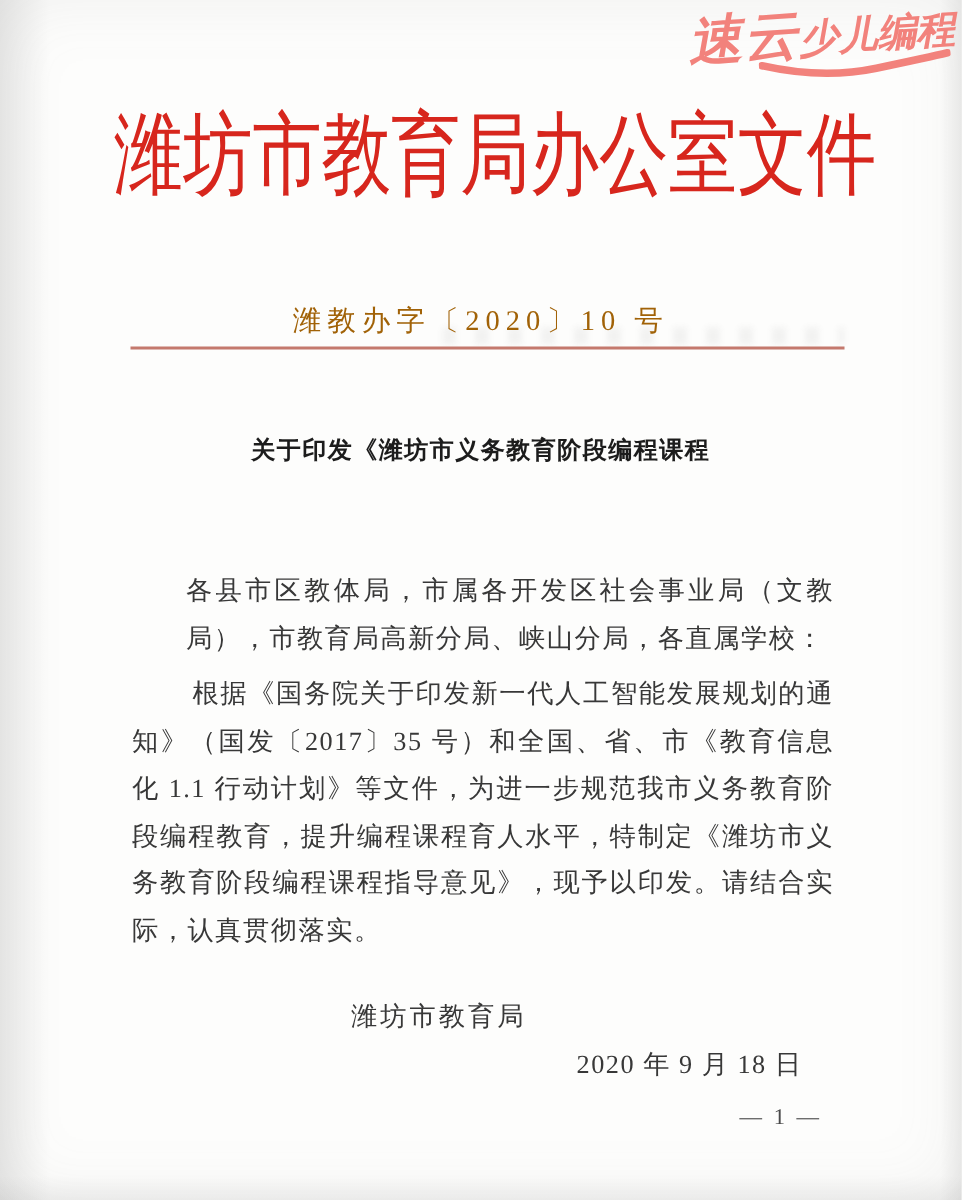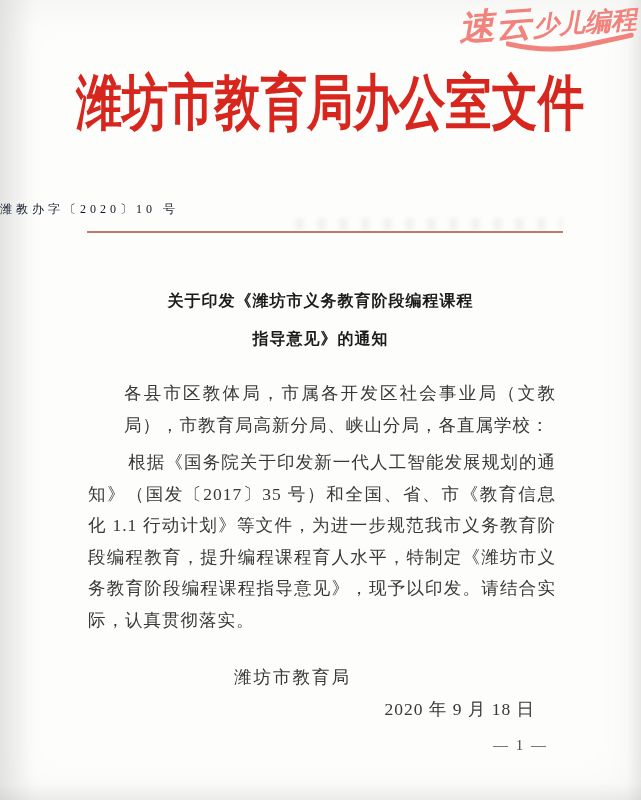--- a/index.html
+++ b/index.html
@@ -49,37 +49,37 @@
   }
   .wm-big   { font-size: 36px; letter-spacing: 1px; }
   .wm-small { font-size: 26px; letter-spacing: 0px; }
   .wm-swoosh { display: block; margin: -2px 4px 0 auto; }
 
   
   .org-title {
     position: absolute; top: 72px; left: 0; width: 100%;
     text-align: center;
     color: #d7261d;
-    font-weight: bold;
+    font-weight: normal;
     font-size: 60px;
     white-space: nowrap;
     line-height: 1.05;
   }
   .org-title .squeeze {
     display: inline-block;
     transform: scaleX(0.77);
     transform-origin: center top;
   }
 
   .doc-number {
     position: absolute; top: 201px; left: 0; width: 100%;
-    text-align: left;
-    font-size: 12px;
+    text-align: center;
+    font-size: 19px;
     letter-spacing: 4px;
-    color: #0f172a;
+    color: #a16207;
   }
 
   .red-divider {
     position: absolute; top: 231px; left: 87px;
     width: 476px; height: 2px;
     background: #c4796d;
   }
 
   .doc-title {
     position: absolute; top: 282px; left: 0; width: 100%;
@@ -135,21 +135,20 @@
   <h1 class="org-title">
     <span class="squeeze">潍坊市教育局办公室文件</span>
   </h1>
 
   <div class="doc-number">潍教办字〔2020〕10 号</div>
 
   <div class="red-divider"></div>
 
   <h2 class="doc-title">
     <span>关于印发《潍坊市义务教育阶段编程课程</span>
-    <span>指导意见》的通知</span>
   </h2>
 
   <div class="body-block">
     <p>各县市区教体局，市属各开发区社会事业局（文教局），市教育局高新分局、峡山分局，各直属学校：</p>
     <p class="indent">根据《国务院关于印发新一代人工智能发展规划的通知》（国发〔2017〕35 号）和全国、省、市《教育信息化 1.1 行动计划》等文件，为进一步规范我市义务教育阶段编程教育，提升编程课程育人水平，特制定《潍坊市义务教育阶段编程课程指导意见》，现予以印发。请结合实际，认真贯彻落实。</p>
     <div class="sig-org">潍坊市教育局</div>
     <div class="sig-date">2020 年 9 月 18 日</div>
   </div>
 
   <div class="page-number">— 1 —</div>

